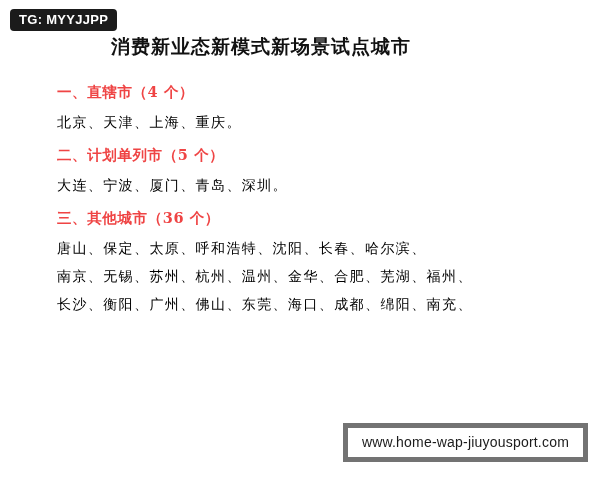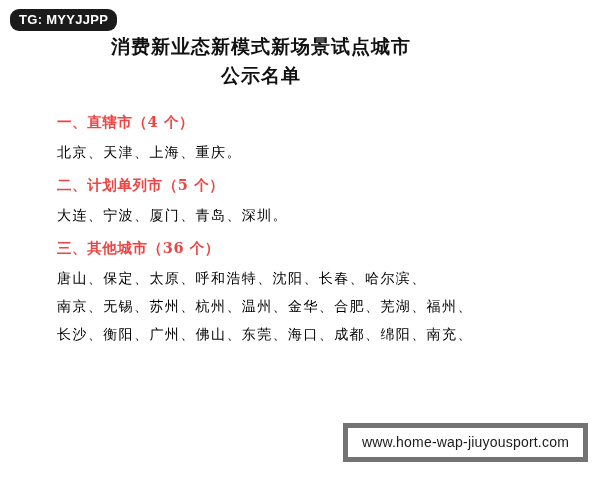--- a/index.html
+++ b/index.html
@@ -27,21 +27,21 @@
     left: 10px;
     top: 9px;
     background: #1b1b1b;
     color: #ffffff;
     font-family: "Liberation Sans", sans-serif;
     font-size: 13px;
     font-weight: bold;
     letter-spacing: 0.3px;
     padding: 4px 9px 5px 9px;
     line-height: 1;
-    border-radius: 9px;
+    border-radius: 4px;
     z-index: 5;
   }
   
   .url-badge {
     position: absolute;
     right: 12px;
     bottom: 18px;
     background: #ffffff;
     border: 5px solid #737373;
     color: #1b1b1b;
@@ -107,21 +107,20 @@
 <body>
 
 <div class="page">
 
   <div class="tg-badge">TG: MYYJJPP</div>
 
   <div class="doc-body">
 
     <div class="doc-title">
       <span>消费新业态新模式新场景试点城市</span>
-      <span class="line2">公示名单</span>
     </div>
 
     <div class="content">
 
       <div class="section">
         <div class="section-heading">一、直辖市（4 个）</div>
         <div class="section-body">
           <span class="ln">北京、天津、上海、重庆。</span>
         </div>
       </div>

